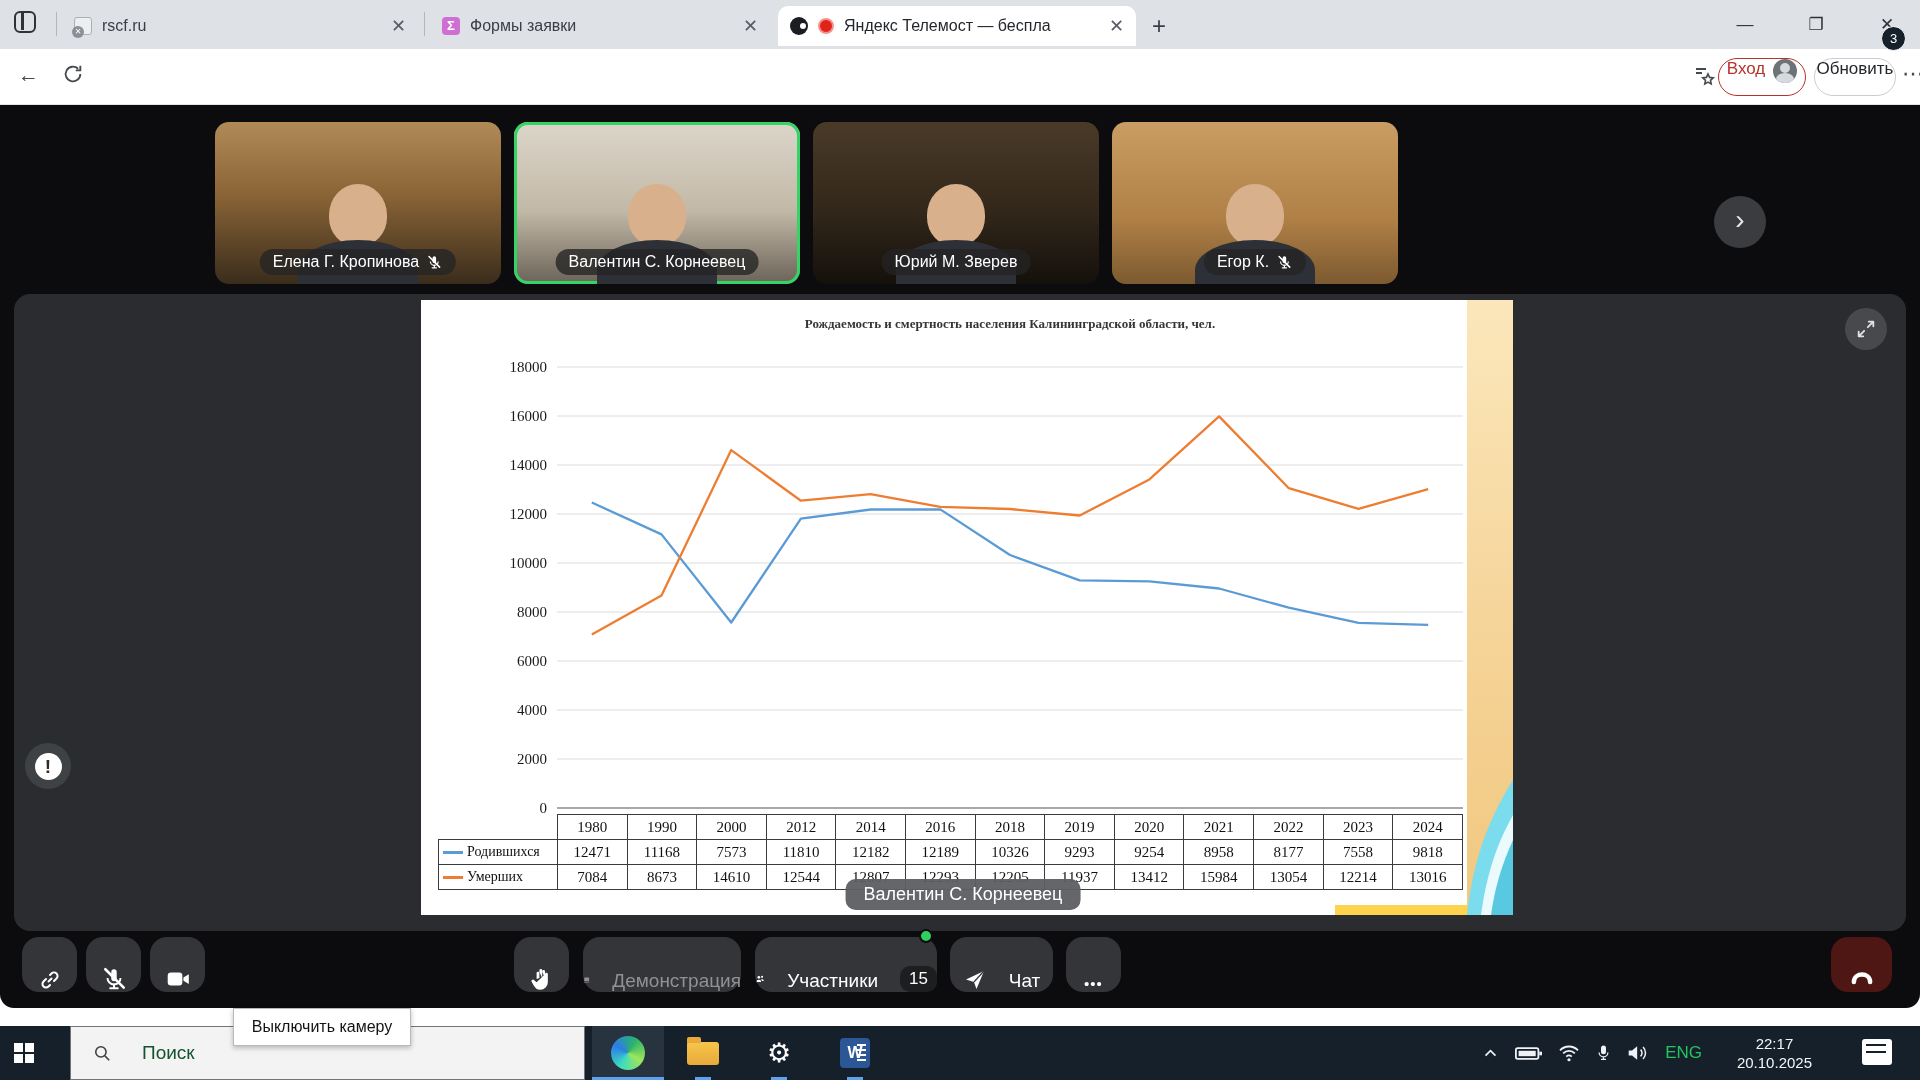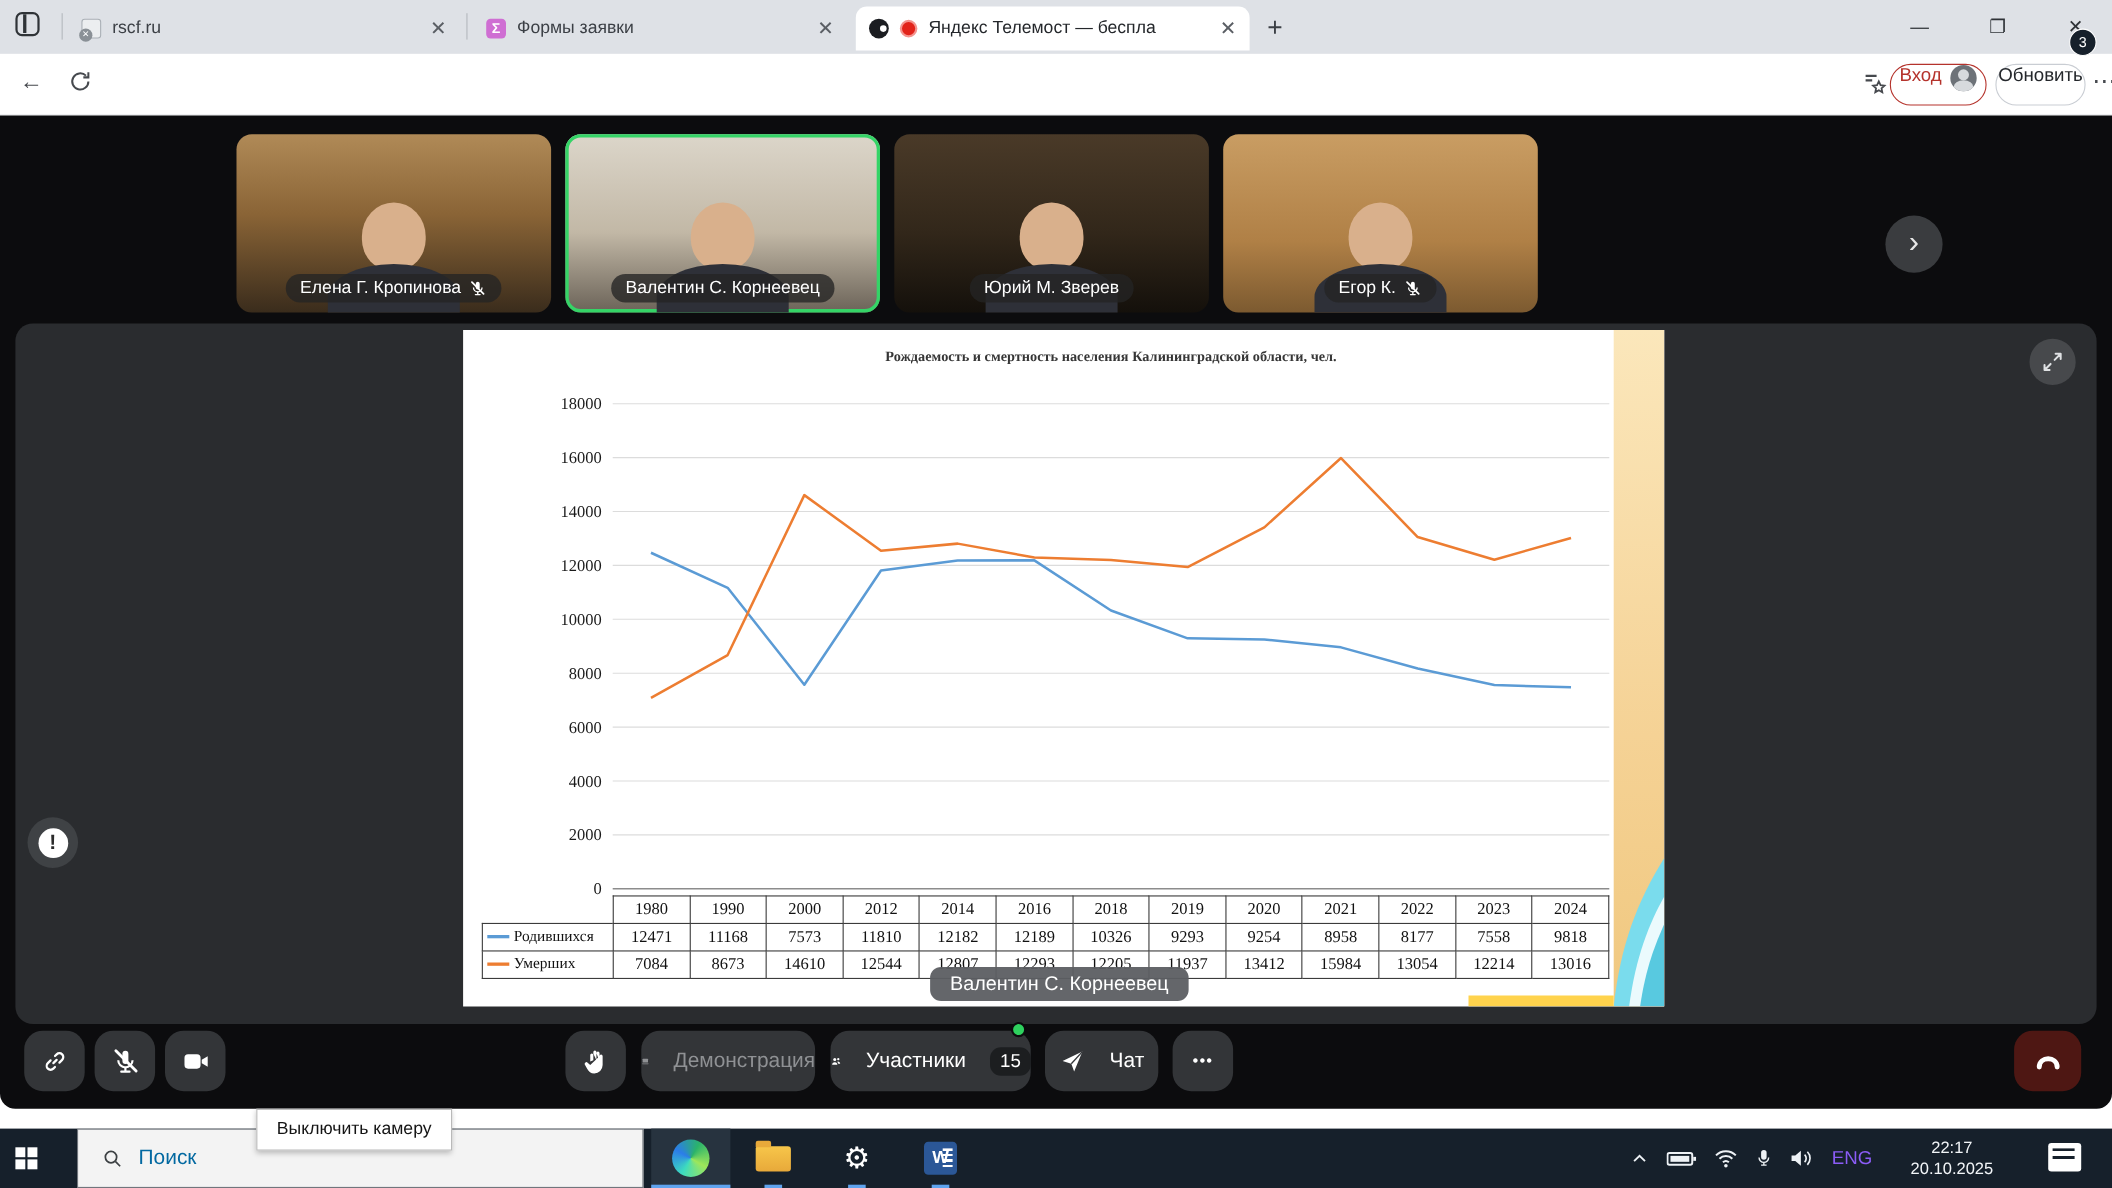--- a/index.html
+++ b/index.html
@@ -86,60 +86,60 @@
   #alert-btn { position:absolute; left:25px; top:638px; width:46px; height:46px; border-radius:50%; background:#3f4245;
                display:flex; align-items:center; justify-content:center; }
   #alert-btn .disc { width:27px; height:27px; border-radius:50%; background:#fff; color:#2b2b2b;
                      font-weight:bold; font-size:19px; text-align:center; line-height:27px; }
   #speaker-pill { position:absolute; left:963px; top:774px; transform:translateX(-50%);
                   background:rgba(92,94,98,.95); color:#fff; border-radius:10px; padding:5px 18px;
                   font-size:18px; white-space:nowrap; z-index:5; }
 
   
   .ctl { position:absolute; top:832px; height:55px; border-radius:17px; background:#333538; color:#fff;
-         display:flex; align-items:center; justify-content:center; gap:22px; font-size:19px; }
+         display:flex; align-items:flex-end; justify-content:center; gap:22px; font-size:19px; }
   .ctl.sq { width:55px; }
   #ctl-share { color:#8f9194; }
   .count-badge { background:#1c1e20; color:#fff; border-radius:10px; padding:3px 9px; font-size:17px; }
   #green-dot { position:absolute; left:919px; top:824px; width:14px; height:14px; border-radius:50%;
                background:#2ed15e; border:2px solid #0c0c0e; z-index:3; }
   #ctl-hangup { background:#4e1713; }
 
   
   #tooltip { position:absolute; left:233px; top:1008px; width:178px; height:38px; background:#fff;
              border:1px solid #b9b9b9; box-shadow:0 2px 5px rgba(0,0,0,.25); color:#141414; font-size:16px;
              display:flex; align-items:center; justify-content:center; z-index:20; }
 
   
   #taskbar { position:absolute; left:0; top:1026px; width:1920px; height:54px; background:#16202b; color:#eef2f6; }
   #start { position:absolute; left:0; top:0; width:48px; height:54px; display:flex; align-items:center; justify-content:center; }
   .winlogo { width:20px; height:20px; display:grid; grid-template-columns:9px 9px; grid-template-rows:9px 9px; gap:2px; }
   .winlogo i { background:#fff; }
   #tsearch { position:absolute; left:70px; top:0; width:515px; height:54px; background:#f3f3f3; border:1px solid #70757c;
-             display:flex; align-items:center; gap:14px; padding-left:22px; color:#0369a1; font-size:19px; }
+             display:flex; align-items:center; gap:30px; padding-left:22px; color:#14532d; font-size:19px; }
   .appbox { position:absolute; top:0; width:54px; height:54px; display:flex; align-items:center; justify-content:center; }
   .appbox.current { background:#27333f; }
   .runline { position:absolute; bottom:0; height:3px; background:#5fa3ee; }
   .edge-ic { width:34px; height:34px; border-radius:50%;
              background:conic-gradient(from 210deg,#3ddbbf,#2b7de9,#2bb36a,#9ee65a,#3ddbbf); }
   .folder-ic { width:32px; height:23px; background:linear-gradient(#f7c64a,#e8a93a); border-radius:2px 3px 3px 3px; position:relative; }
   .folder-ic::before { content:""; position:absolute; left:0; top:-5px; width:14px; height:6px; background:#e8a93a; border-radius:2px 2px 0 0; }
   .gear-ic { font-size:27px; color:#fff; line-height:1; }
   .word-ic { width:30px; height:30px; background:#2b5797; border-radius:4px; color:#fff; font-weight:bold;
              font-size:16px; display:flex; align-items:center; justify-content:center; position:relative; }
   .word-ic::after { content:""; position:absolute; right:4px; top:6px; width:9px; height:18px;
                     background:repeating-linear-gradient(#fff 0 2px, transparent 2px 5px); }
   #tray { position:absolute; right:218px; top:0; height:54px; display:flex; align-items:center; gap:16px; }
   #tclock { position:absolute; right:108px; top:8px; text-align:center; font-size:15px; line-height:19px; color:#f2f5f8; }
   #tnotif { position:absolute; right:28px; top:13px; width:30px; height:26px; background:#fff; border-radius:3px; position:absolute; }
   #tnotif::after { content:""; position:absolute; left:4px; top:5px; width:20px; height:12px;
                    background:repeating-linear-gradient(#16202b 0 2.5px, transparent 2.5px 7px); }
   #tbadge { position:absolute; right:14px; top:26px; width:25px; height:25px; border-radius:50%; background:#16202b;
             border:1.5px solid #fff; color:#fff; font-size:13px; display:flex; align-items:center; justify-content:center; z-index:21; }
-  .trayglyph { font-size:16px; color:#8b5cf6; }
+  .trayglyph { font-size:16px; color:#22c55e; }
   svg { display:block; }
 </style>
 </head>
 <body>
 
 <div id="page">
 
   <div id="tabstrip">
     <div class="tab-actions">
         <div class="sq"></div>

